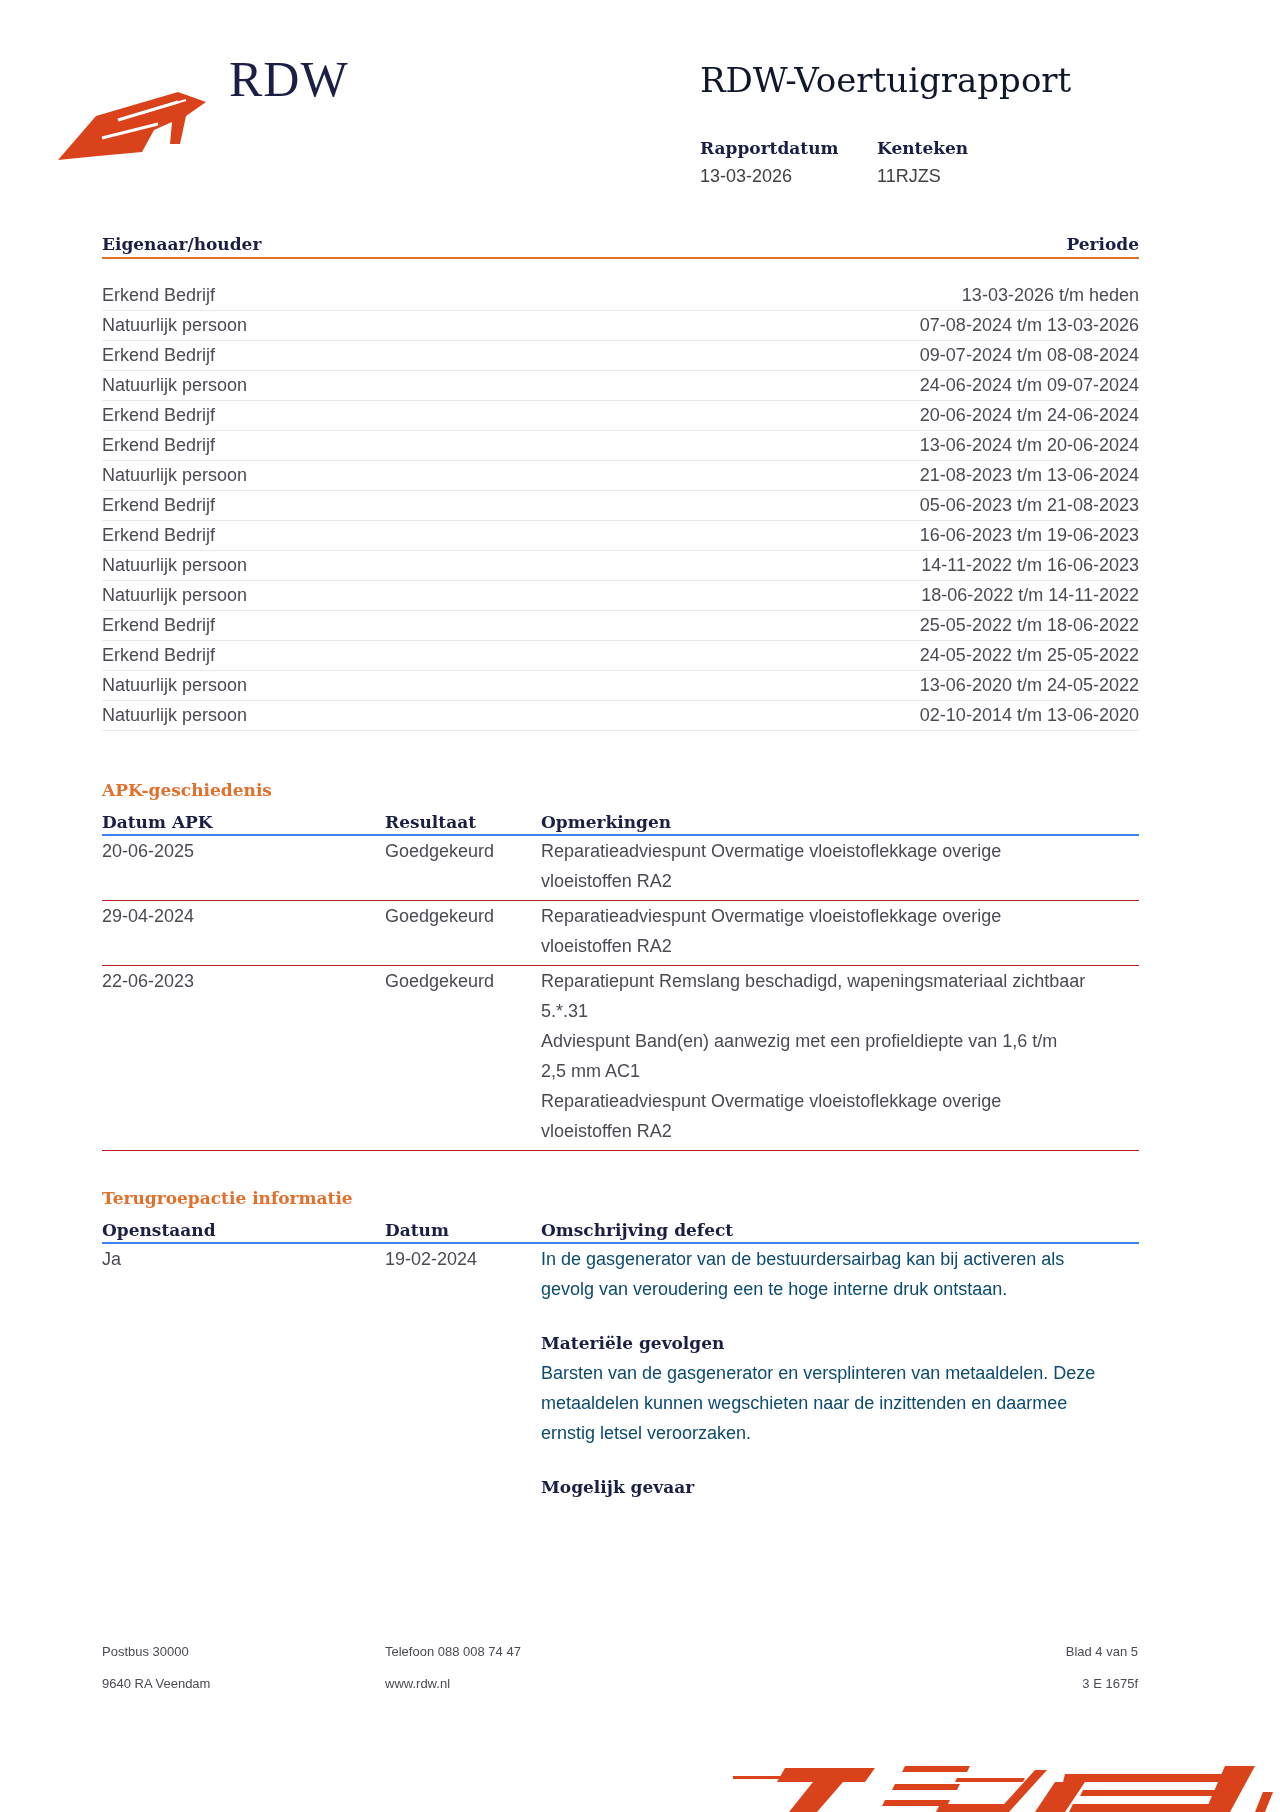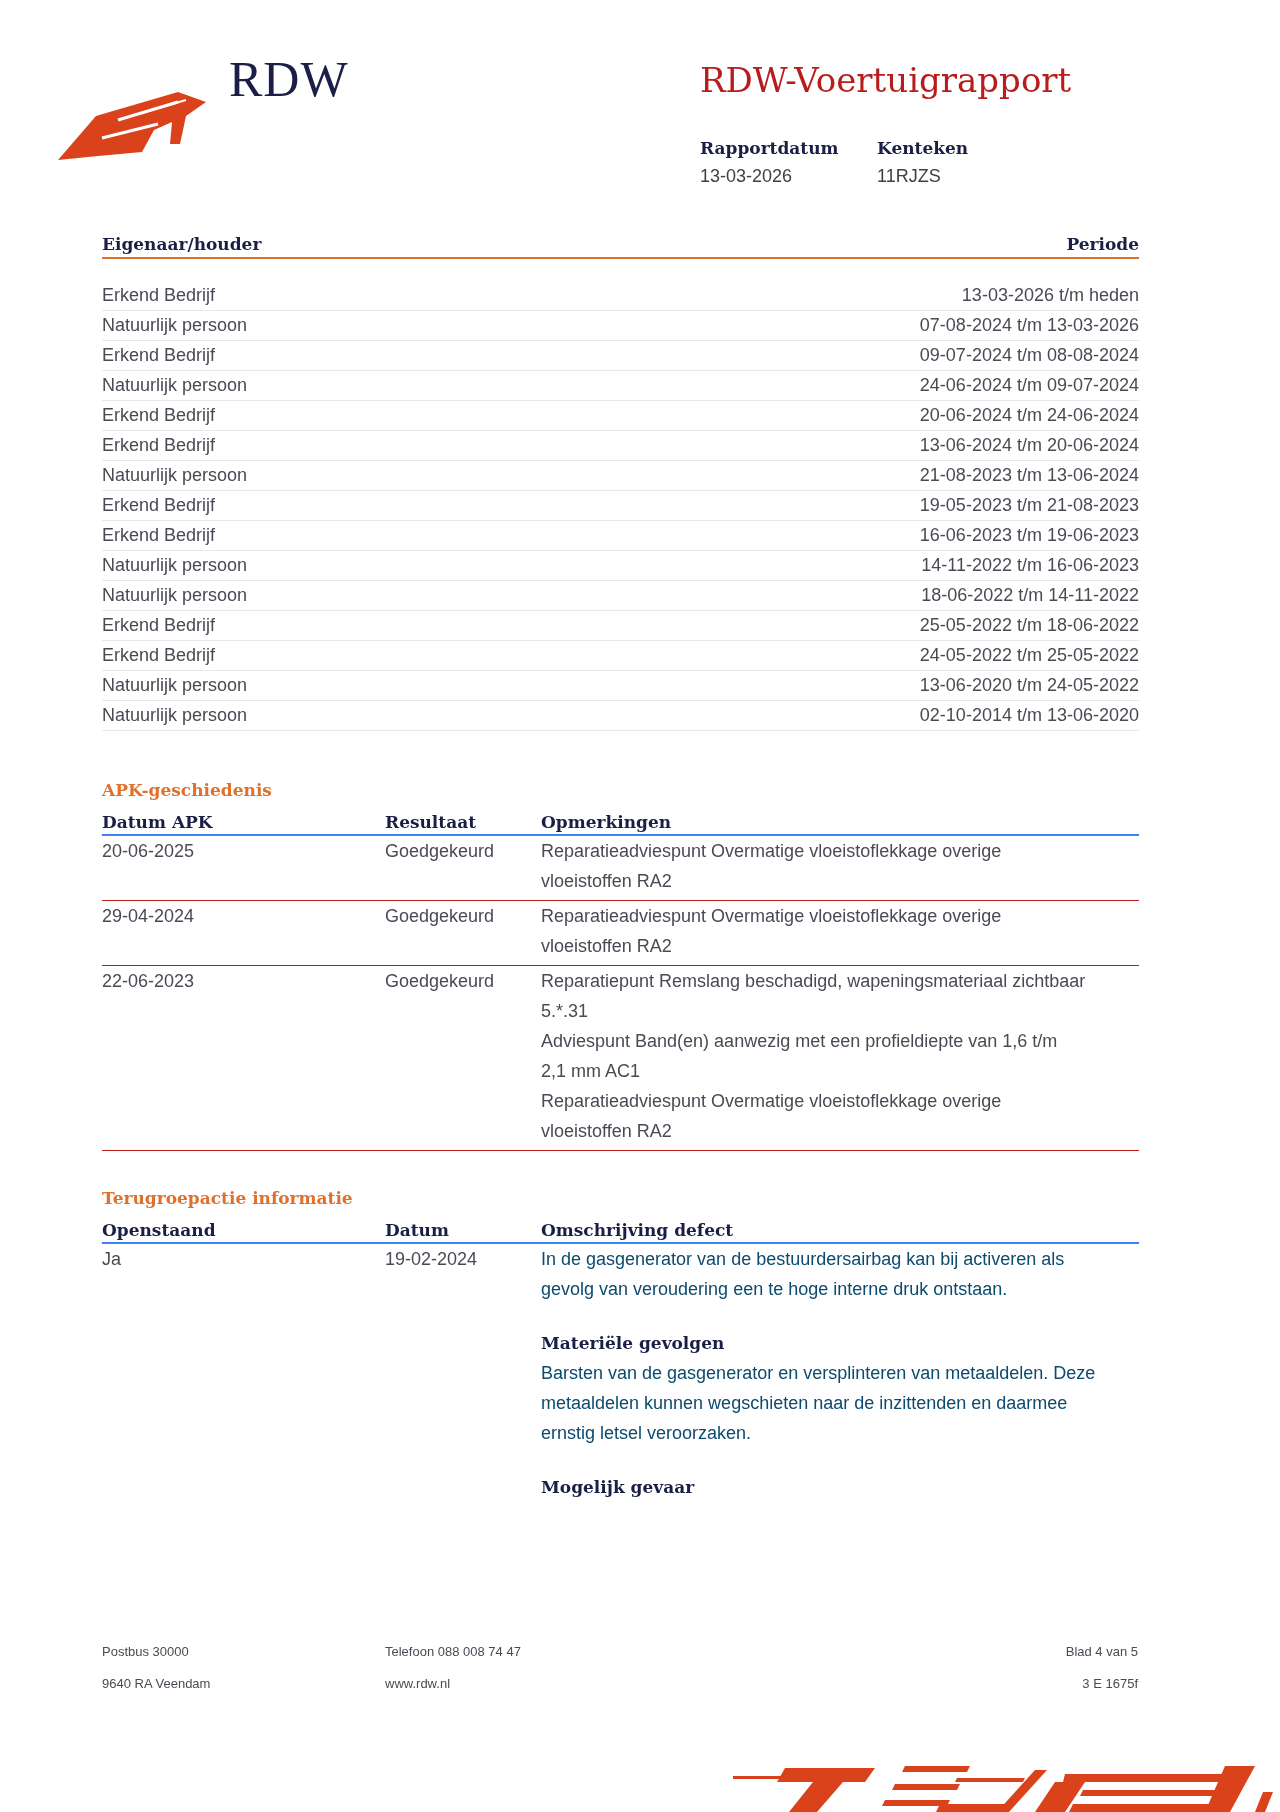--- a/index.html
+++ b/index.html
@@ -4,21 +4,21 @@
 <style>
   html, body { margin: 0; padding: 0; background: #ffffff; }
   body { width: 1280px; height: 1812px; position: relative; overflow: hidden;
          font-family: "Liberation Sans", sans-serif; color: #4a4a55; }
 
   
   #logo-mark { position: absolute; left: 58px; top: 86px; width: 150px; height: 74px; }
   #logo-text { position: absolute; left: 229px; top: 50px; font-family: "Liberation Serif", serif;
                font-size: 50px; color: #1b1f45; letter-spacing: 1px; }
   #report-title { position: absolute; left: 700px; top: 60px; font-family: "DejaVu Serif", serif;
-                  font-size: 34px; color: #b91c1c; }
+                  font-size: 34px; color: #0f172a; }
   .meta { position: absolute; top: 138px; }
   .meta .lbl { font-family: "DejaVu Serif", serif; font-weight: bold; font-size: 17px; color: #1b1f45; }
   .meta .val { font-size: 18px; color: #404040; margin-top: 8px; }
   #meta-date { left: 700px; }
   #meta-plate { left: 877px; }
 
   
   #owner-section { position: absolute; left: 102px; top: 224px; width: 1037px; }
   .th-row { display: flex; justify-content: space-between; align-items: flex-end;
             border-bottom: 2px solid #e0702c; height: 30px; padding-bottom: 3px; }
@@ -106,21 +106,21 @@
       <div class="owner-row">
         <span>Erkend Bedrijf</span>
         <span>13-06-2024 t/m 20-06-2024</span>
       </div>
       <div class="owner-row">
         <span>Natuurlijk persoon</span>
         <span>21-08-2023 t/m 13-06-2024</span>
       </div>
       <div class="owner-row">
         <span>Erkend Bedrijf</span>
-        <span>19-05-2023 t/m 21-08-2023</span>
+        <span>05-06-2023 t/m 21-08-2023</span>
       </div>
       <div class="owner-row">
         <span>Erkend Bedrijf</span>
         <span>16-06-2023 t/m 19-06-2023</span>
       </div>
       <div class="owner-row">
         <span>Natuurlijk persoon</span>
         <span>14-11-2022 t/m 16-06-2023</span>
       </div>
       <div class="owner-row">
@@ -170,21 +170,21 @@
           <div class="note-line">vloeistoffen RA2</div>
         </div>
       </div>
       <div class="grid-row">
         <div class="cell col1">22-06-2023</div>
         <div class="cell col2">Goedgekeurd</div>
         <div class="cell col3">
           <div class="note-line">Reparatiepunt Remslang beschadigd, wapeningsmateriaal zichtbaar</div>
           <div class="note-line">5.*.31</div>
           <div class="note-line">Adviespunt Band(en) aanwezig met een profieldiepte van 1,6 t/m</div>
-          <div class="note-line">2,1 mm AC1</div>
+          <div class="note-line">2,5 mm AC1</div>
           <div class="note-line">Reparatieadviespunt Overmatige vloeistoflekkage overige</div>
           <div class="note-line">vloeistoffen RA2</div>
         </div>
       </div>
     </div>
 </div>
 
 <div id="recall-section" class="section">
   <div class="sec-title">Terugroepactie informatie</div>
   <div class="grid-head">

